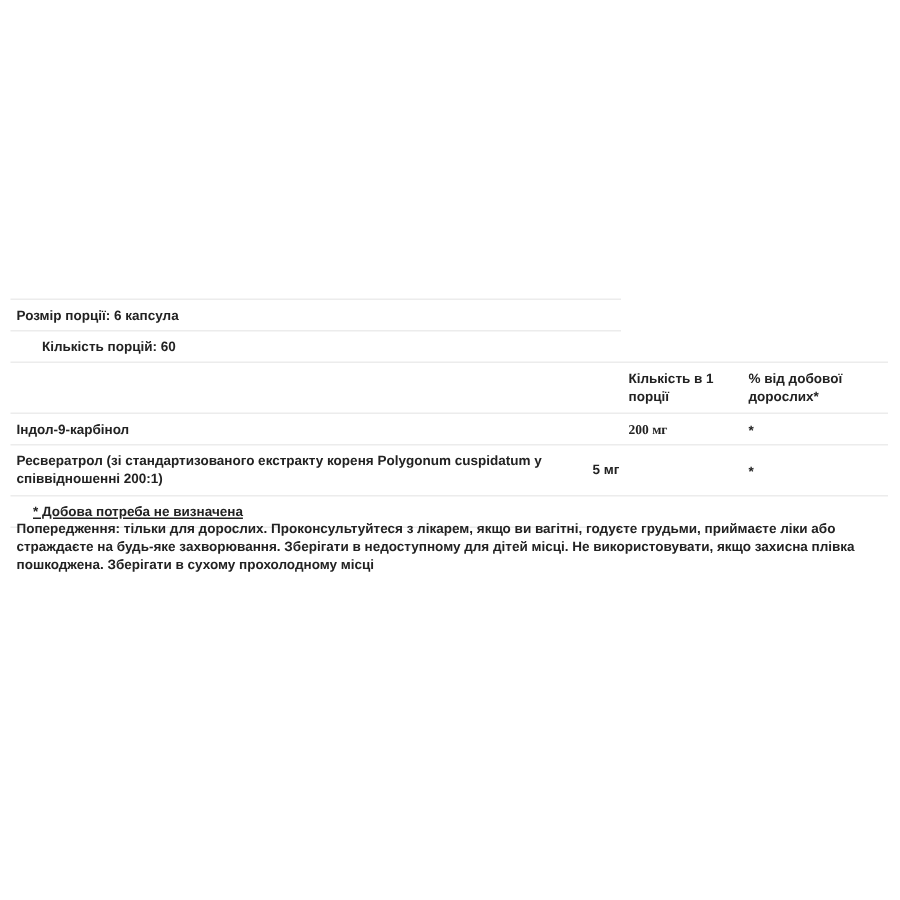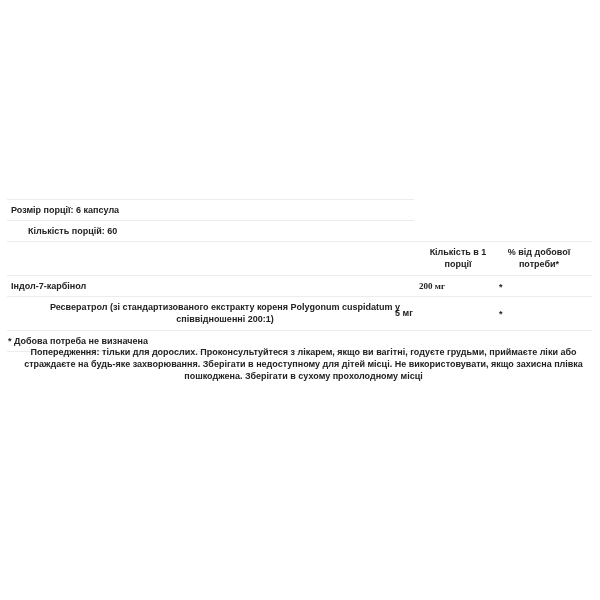--- a/index.html
+++ b/index.html
@@ -23,56 +23,55 @@
       background: #ececec;
       left: 7px;
     }
     .txt {
       position: absolute;
       white-space: nowrap;
       line-height: 12px;
     }
     .wrap {
       white-space: normal;
-      text-align: center;
     }
   </style>
 </head>
 <body>
 
 <div>
 
   <div class="line" style="top:199px; width:407px;"></div>
   <div class="txt" style="left:11px; top:204px;">Розмір порції: 6 капсула</div>
 
   <div class="line" style="top:220px; width:407px;"></div>
   <div class="txt" style="left:28px; top:225px;">Кількість порцій: 60</div>
 
   <div class="line" style="top:241px; width:585px;"></div>
 
   <div class="txt wrap" style="left:419px; top:246px; width:78px;">Кількість в 1 порції</div>
-  <div class="txt wrap" style="left:499px; top:246px; width:80px;">% від добової потреби*</div>
+  <div class="txt wrap" style="left:499px; top:246px; width:80px;">% від добової дорослих*</div>
 
   <div class="line" style="top:275px; width:585px;"></div>
 
   <div>
-    <div class="txt" style="left:11px; top:280px;">Індол-7-карбінол</div>
+    <div class="txt" style="left:11px; top:280px;">Індол-9-карбінол</div>
     <div class="txt" style="left:419px; top:280px;font-family:Liberation Serif, serif;">200 мг</div>
     <div class="txt" style="left:499px; top:281px;">*</div>
   </div>
 
   <div class="line" style="top:296px; width:585px;"></div>
 
   <div>
-    <div class="txt wrap" style="left:11px; top:301px; width:380px;margin-left:24px;">Ресвератрол (зі стандартизованого екстракту кореня Polygonum cuspidatum у співвідношенні 200:1)</div>
+    <div class="txt wrap" style="left:11px; top:301px; width:380px;">Ресвератрол (зі стандартизованого екстракту кореня Polygonum cuspidatum у співвідношенні 200:1)</div>
     <div class="txt" style="left:395px; top:307px;">5 мг</div>
     <div class="txt" style="left:499px; top:308px;">*</div>
   </div>
 
   <div class="line" style="top:330px; width:585px;"></div>
 
-  <div class="txt" style="left:8px; top:335px;">* Добова потреба не визначена</div>
+  <div class="txt" style="left:22px; top:335px;text-decoration:underline;">* Добова потреба не визначена</div>
 
   <div class="line" style="top:351px; width:407px;"></div>
 
   <div class="txt wrap" style="left:11px; top:346px; width:585px; line-height:12px;">Попередження: тільки для дорослих. Проконсультуйтеся з лікарем, якщо ви вагітні, годуєте грудьми, приймаєте ліки або страждаєте на будь-яке захворювання. Зберігати в недоступному для дітей місці. Не використовувати, якщо захисна плівка пошкоджена. Зберігати в сухому прохолодному місці</div>
 
 </div>
 
 </body></html>

